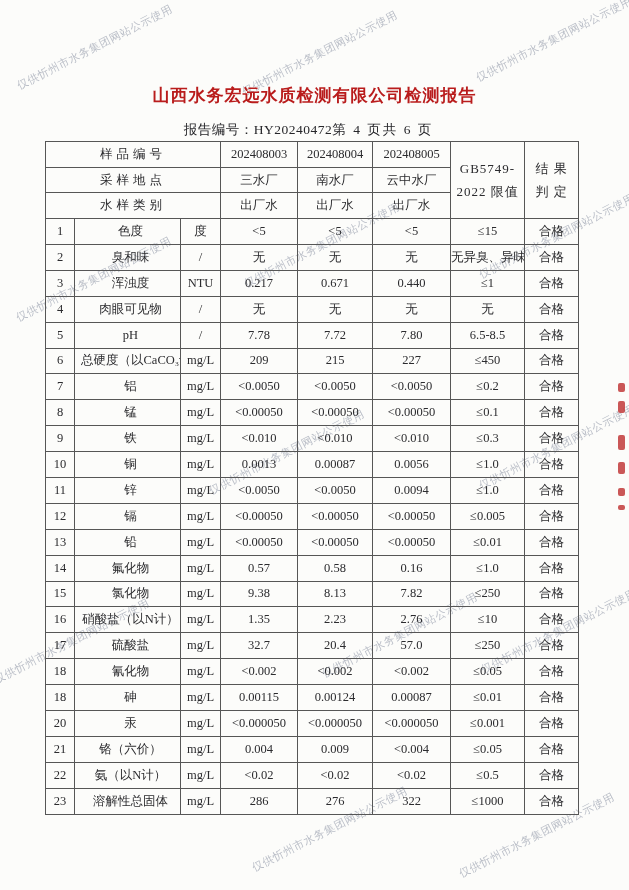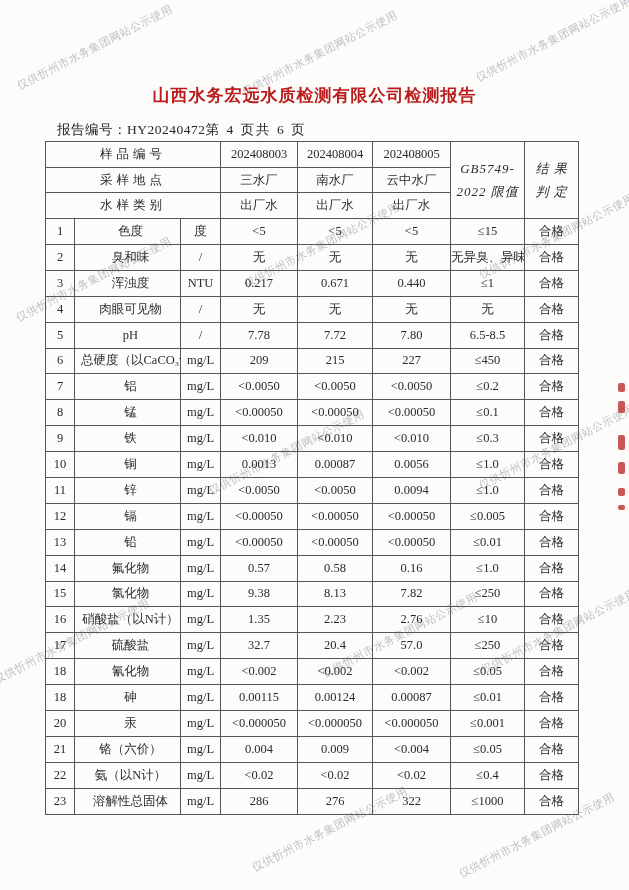--- a/index.html
+++ b/index.html
@@ -27,21 +27,21 @@
   
   .title{
     position:absolute;top:84px;left:0;right:0;
     text-align:center;
     font-family:"Liberation Sans","DejaVu Sans",sans-serif;
     font-weight:bold;font-size:17px;letter-spacing:1px;
     color:#b91c1c;
   }
   .meta{
     position:absolute;top:121px;left:45px;width:533px;
-    display:flex;justify-content:flex-start;
+    display:flex;justify-content:center;
     font-size:13.5px;
   }
   .meta .left{padding-left:12px;letter-spacing:0.5px;}
   .meta .right{padding-right:18px;letter-spacing:2px;}
   
   table.report{
     position:absolute;left:45px;top:141px;
     width:533px;
     border-collapse:collapse;table-layout:fixed;
   }
@@ -50,21 +50,21 @@
     text-align:center;vertical-align:middle;
     font-size:12.5px;
     padding:0;
     overflow:hidden;
     color:#2b2b2e;
   }
   thead td{height:24.7px;}
   tbody td{height:24.9px;}
   .h-label{letter-spacing:4px;font-size:13px;}
   .h-val{font-size:13px;margin-left:13px;}
-  .two-line{line-height:1;font-style:italic;}
+  .two-line{line-height:1;}
   .two-line div{padding:5px 0;font-size:13px;letter-spacing:1px;}
   .c-item{text-align:center;padding-left:6px !important;white-space:nowrap;margin-top:30px;}
   .c-no{font-size:12.5px;}
   .c-v,.c-limit{font-size:12.5px;white-space:nowrap;}
   
   .red-marks{position:absolute;left:618px;top:383px;width:9px;}
   .red-marks span{
     display:block;width:7px;background:#c23b3b;
     border-radius:2px;filter:blur(0.6px);opacity:0.85;
     margin:0 0 9px 0;
@@ -349,21 +349,21 @@
           <td class="c-limit">≤0.05</td>
           <td class="c-res">合格</td>
         </tr>
         <tr>
           <td class="c-no">22</td>
           <td class="c-item">氨（以N计）</td>
           <td class="c-unit">mg/L</td>
           <td class="c-v">&lt;0.02</td>
           <td class="c-v">&lt;0.02</td>
           <td class="c-v">&lt;0.02</td>
-          <td class="c-limit">≤0.4</td>
+          <td class="c-limit">≤0.5</td>
           <td class="c-res">合格</td>
         </tr>
         <tr>
           <td class="c-no">23</td>
           <td class="c-item">溶解性总固体</td>
           <td class="c-unit">mg/L</td>
           <td class="c-v">286</td>
           <td class="c-v">276</td>
           <td class="c-v">322</td>
           <td class="c-limit">≤1000</td>

